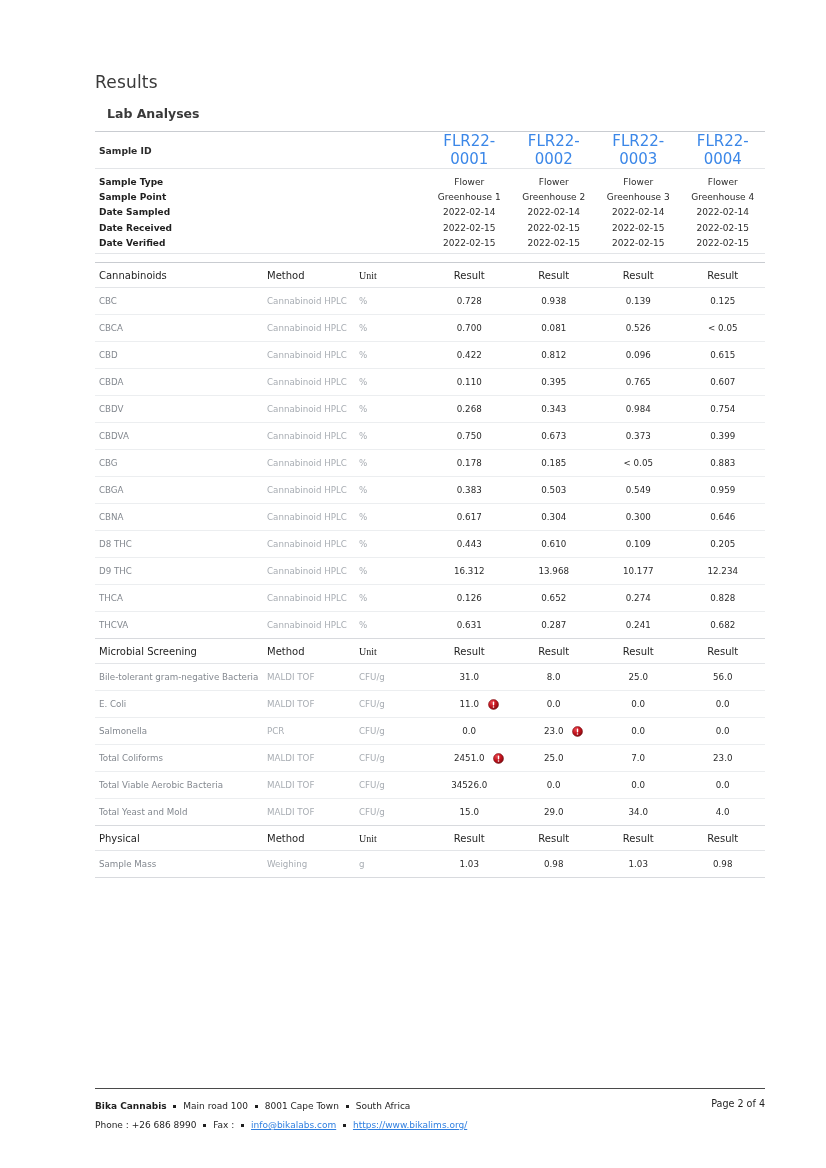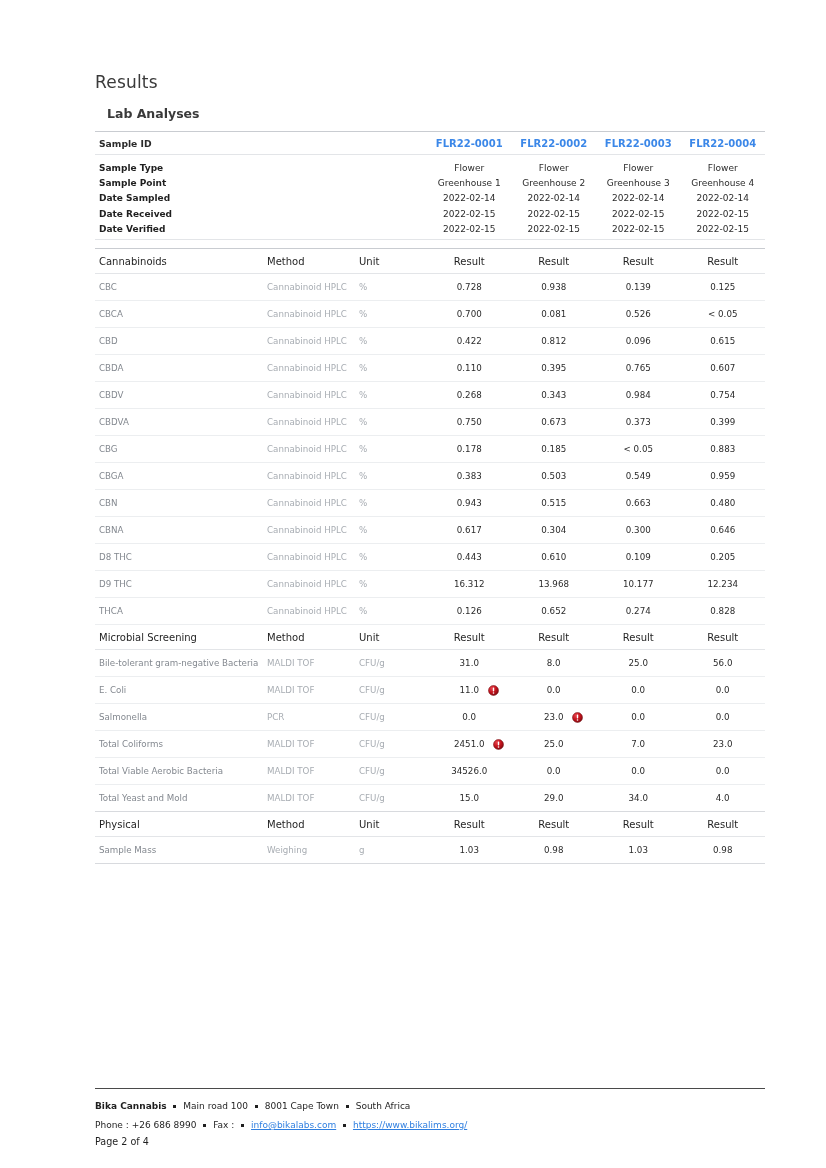--- a/index.html
+++ b/index.html
@@ -71,22 +71,22 @@
     font-size: 9.2px;
   }
   .samplehdr-row td.lbl {
     color: #2b2b2b;
     font-weight: 700;
     padding-left: 4px;
   }
   .samplehdr-row td.sid {
     color: #3b87e8;
     text-align: center;
-    font-weight: 700;
-    font-size: 10px;
+    font-weight: 400;
+    font-size: 15px;
   }
 
   .meta-row td {
     height: 15.3px;
     font-size: 9px;
     color: #2b2b2b;
   }
   .meta-row td.lbl {
     font-weight: 700;
     padding-left: 4px;
@@ -102,21 +102,21 @@
   .cat-row td {
     height: 24px;
     border-top: 1.6px solid #c9ccd1;
     border-bottom: 1.2px solid #e3e5e8;
     font-size: 10px;
     font-weight: 700;
     color: #1f1f1f;
   }
   .cat-row td.c1 { padding-left: 4px; }
   .cat-row td.c2 { padding-left: 2px; }
-  .cat-row td.c3 { padding-left: 2px; }
+  .cat-row td.c3 { padding-left: 2px; font-family: Liberation Serif, serif; }
   .cat-row td.cr { text-align: center; }
 
   
   .data-row td {
     height: 26px;
     border-bottom: 1.2px solid #eceef0;
     font-size: 8.7px;
     color: #8a8f96;
   }
   .data-row td.an    { padding-left: 4px; color: #83888f; }
@@ -156,21 +156,20 @@
     width: 670px;
     border-top: 1.6px solid #4a4a4a;
     padding-top: 8px;
     font-size: 9px;
     color: #1f1f1f;
   }
   .footer-inner {
     display: flex;
     justify-content: space-between;
     align-items: flex-start;
-    flex-direction: column;
   }
   .footer-left { line-height: 19px; }
   .footer-brand { font-weight: 700; }
   .sep {
     display: inline-block;
     width: 3px; height: 3px;
     background: #1f1f1f;
     vertical-align: middle;
     margin: 0 4px 1px 4px;
   }
@@ -343,29 +342,20 @@
           <tr class="data-row">
             <td class="an">CBGA</td>
             <td class="me">Cannabinoid HPLC</td>
             <td class="un">%</td>
             <td class="rs"><span class="res-wrap"><span class="res-val">0.383</span></span></td>
             <td class="rs"><span class="res-wrap"><span class="res-val">0.503</span></span></td>
             <td class="rs"><span class="res-wrap"><span class="res-val">0.549</span></span></td>
             <td class="rs"><span class="res-wrap"><span class="res-val">0.959</span></span></td>
           </tr>
           <tr class="data-row">
-            <td class="an">CBN</td>
-            <td class="me">Cannabinoid HPLC</td>
-            <td class="un">%</td>
-            <td class="rs"><span class="res-wrap"><span class="res-val">0.943</span></span></td>
-            <td class="rs"><span class="res-wrap"><span class="res-val">0.515</span></span></td>
-            <td class="rs"><span class="res-wrap"><span class="res-val">0.663</span></span></td>
-            <td class="rs"><span class="res-wrap"><span class="res-val">0.480</span></span></td>
-          </tr>
-          <tr class="data-row">
             <td class="an">CBNA</td>
             <td class="me">Cannabinoid HPLC</td>
             <td class="un">%</td>
             <td class="rs"><span class="res-wrap"><span class="res-val">0.617</span></span></td>
             <td class="rs"><span class="res-wrap"><span class="res-val">0.304</span></span></td>
             <td class="rs"><span class="res-wrap"><span class="res-val">0.300</span></span></td>
             <td class="rs"><span class="res-wrap"><span class="res-val">0.646</span></span></td>
           </tr>
           <tr class="data-row">
             <td class="an">D8 THC</td>
@@ -386,20 +376,29 @@
             <td class="rs"><span class="res-wrap"><span class="res-val">12.234</span></span></td>
           </tr>
           <tr class="data-row">
             <td class="an">THCA</td>
             <td class="me">Cannabinoid HPLC</td>
             <td class="un">%</td>
             <td class="rs"><span class="res-wrap"><span class="res-val">0.126</span></span></td>
             <td class="rs"><span class="res-wrap"><span class="res-val">0.652</span></span></td>
             <td class="rs"><span class="res-wrap"><span class="res-val">0.274</span></span></td>
             <td class="rs"><span class="res-wrap"><span class="res-val">0.828</span></span></td>
+          </tr>
+          <tr class="data-row last-of-group">
+            <td class="an">THCVA</td>
+            <td class="me">Cannabinoid HPLC</td>
+            <td class="un">%</td>
+            <td class="rs"><span class="res-wrap"><span class="res-val">0.631</span></span></td>
+            <td class="rs"><span class="res-wrap"><span class="res-val">0.287</span></span></td>
+            <td class="rs"><span class="res-wrap"><span class="res-val">0.241</span></span></td>
+            <td class="rs"><span class="res-wrap"><span class="res-val">0.682</span></span></td>
           </tr>
           <tr class="cat-row">
             <td class="c1">Microbial Screening</td>
             <td class="c2">Method</td>
             <td class="c3">Unit</td>
             <td class="cr">Result</td>
             <td class="cr">Result</td>
             <td class="cr">Result</td>
             <td class="cr">Result</td>
           </tr>

